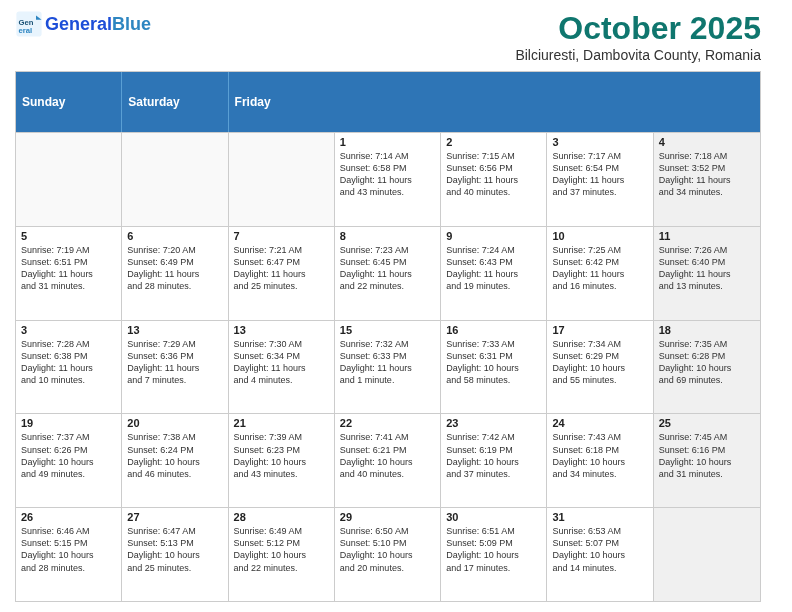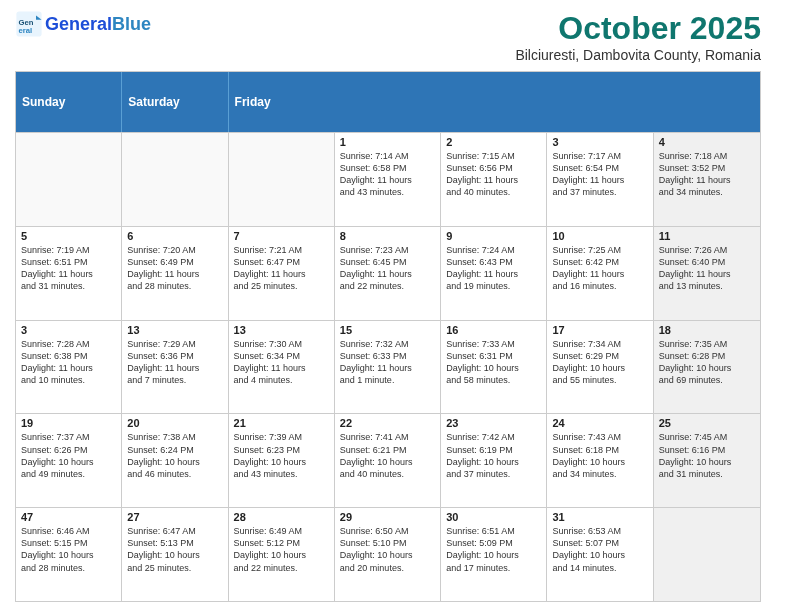--- a/index.html
+++ b/index.html
@@ -319,21 +319,21 @@
           <div class="cal-cell shaded">
             <div class="day-num">25</div>
             <div class="cell-line">Sunrise: 7:45 AM</div>
             <div class="cell-line">Sunset: 6:16 PM</div>
             <div class="cell-line">Daylight: 10 hours</div>
             <div class="cell-line">and 31 minutes.</div>
           </div>
         </div>
         <div class="cal-week">
           <div class="cal-cell">
-            <div class="day-num">47</div>
+            <div class="day-num">26</div>
             <div class="cell-line">Sunrise: 6:46 AM</div>
             <div class="cell-line">Sunset: 5:15 PM</div>
             <div class="cell-line">Daylight: 10 hours</div>
             <div class="cell-line">and 28 minutes.</div>
           </div>
           <div class="cal-cell">
             <div class="day-num">27</div>
             <div class="cell-line">Sunrise: 6:47 AM</div>
             <div class="cell-line">Sunset: 5:13 PM</div>
             <div class="cell-line">Daylight: 10 hours</div>

